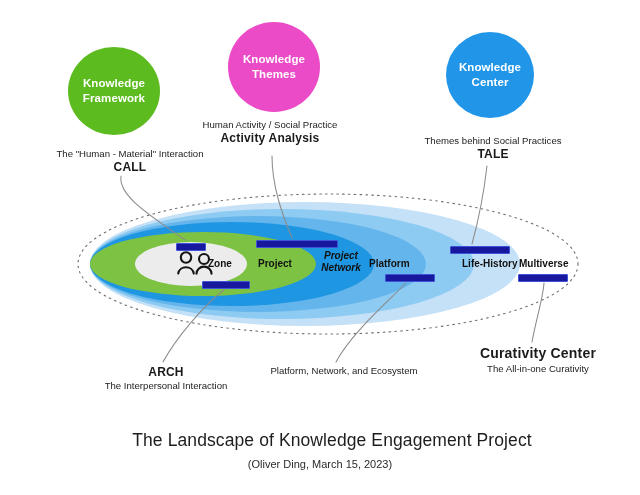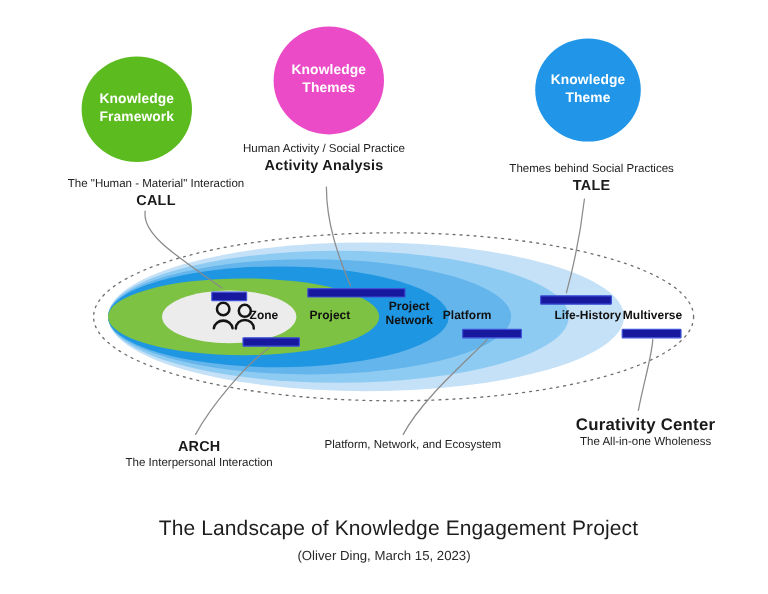--- a/index.html
+++ b/index.html
@@ -83,21 +83,21 @@
     position: absolute;
     font-size: 10px;
     font-weight: bold;
     color: #111;
     text-align: center;
     line-height: 1.15;
     white-space: nowrap;
   }
   #label-zone        { left: 208px; top: 258px; }
   #label-project     { left: 258px; top: 258px; }
-  #label-project-net { left: 314px; top: 250px; white-space: normal; width: 54px; }
+  #label-project-net { left: 314px; top: 250px; white-space: normal; width: 54px; font-style: italic; }
   #label-platform    { left: 369px; top: 258px; }
   #label-life        { left: 446px; top: 258px; padding-left: 16px; }
   #label-multiverse  { left: 519px; top: 258px; }
 
   
   .bar {
     position: absolute;
     height: 8px;
     background: #17189e;
     border: 1.4px solid #3e53d8;
@@ -182,21 +182,21 @@
     <span>Framework</span>
   </div>
 
   <div class="bubble" id="bubble-center" style="background: rgb(236, 75, 200);">
     <span>Knowledge</span>
     <span>Themes</span>
   </div>
 
   <div class="bubble" id="bubble-theme" style="background: rgb(33, 150, 232);">
     <span>Knowledge</span>
-    <span>Theme</span>
+    <span>Center</span>
   </div>
 
   <div class="callout" id="callout-call">
     <div class="sub">The "Human - Material" Interaction</div>
     <div class="main">CALL</div>
   </div>
 
   <div class="callout" id="callout-activity">
     <div class="sub">Human Activity / Social Practice</div>
     <div class="main">Activity Analysis</div>
@@ -211,21 +211,21 @@
     <div class="sub">Themes behind Social Practices</div>
     <div class="main">TALE</div>
   </div>
 
   <div class="callout" id="callout-platform">
     <div class="sub">Platform, Network, and Ecosystem</div>
   </div>
 
   <div class="callout" id="callout-curativity">
     <div class="main sm">Curativity Center</div>
-    <div class="sub">The All-in-one Wholeness</div>
+    <div class="sub">The All-in-one Curativity</div>
   </div>
 
   <div class="bar" id="bar-call"></div>
   <div class="bar" id="bar-arch"></div>
   <div class="bar" id="bar-activity"></div>
   <div class="bar" id="bar-platform-e"></div>
   <div class="bar" id="bar-tale"></div>
   <div class="bar" id="bar-multiverse"></div>
 
   <div class="zonelabel" id="label-zone">Zone</div>

